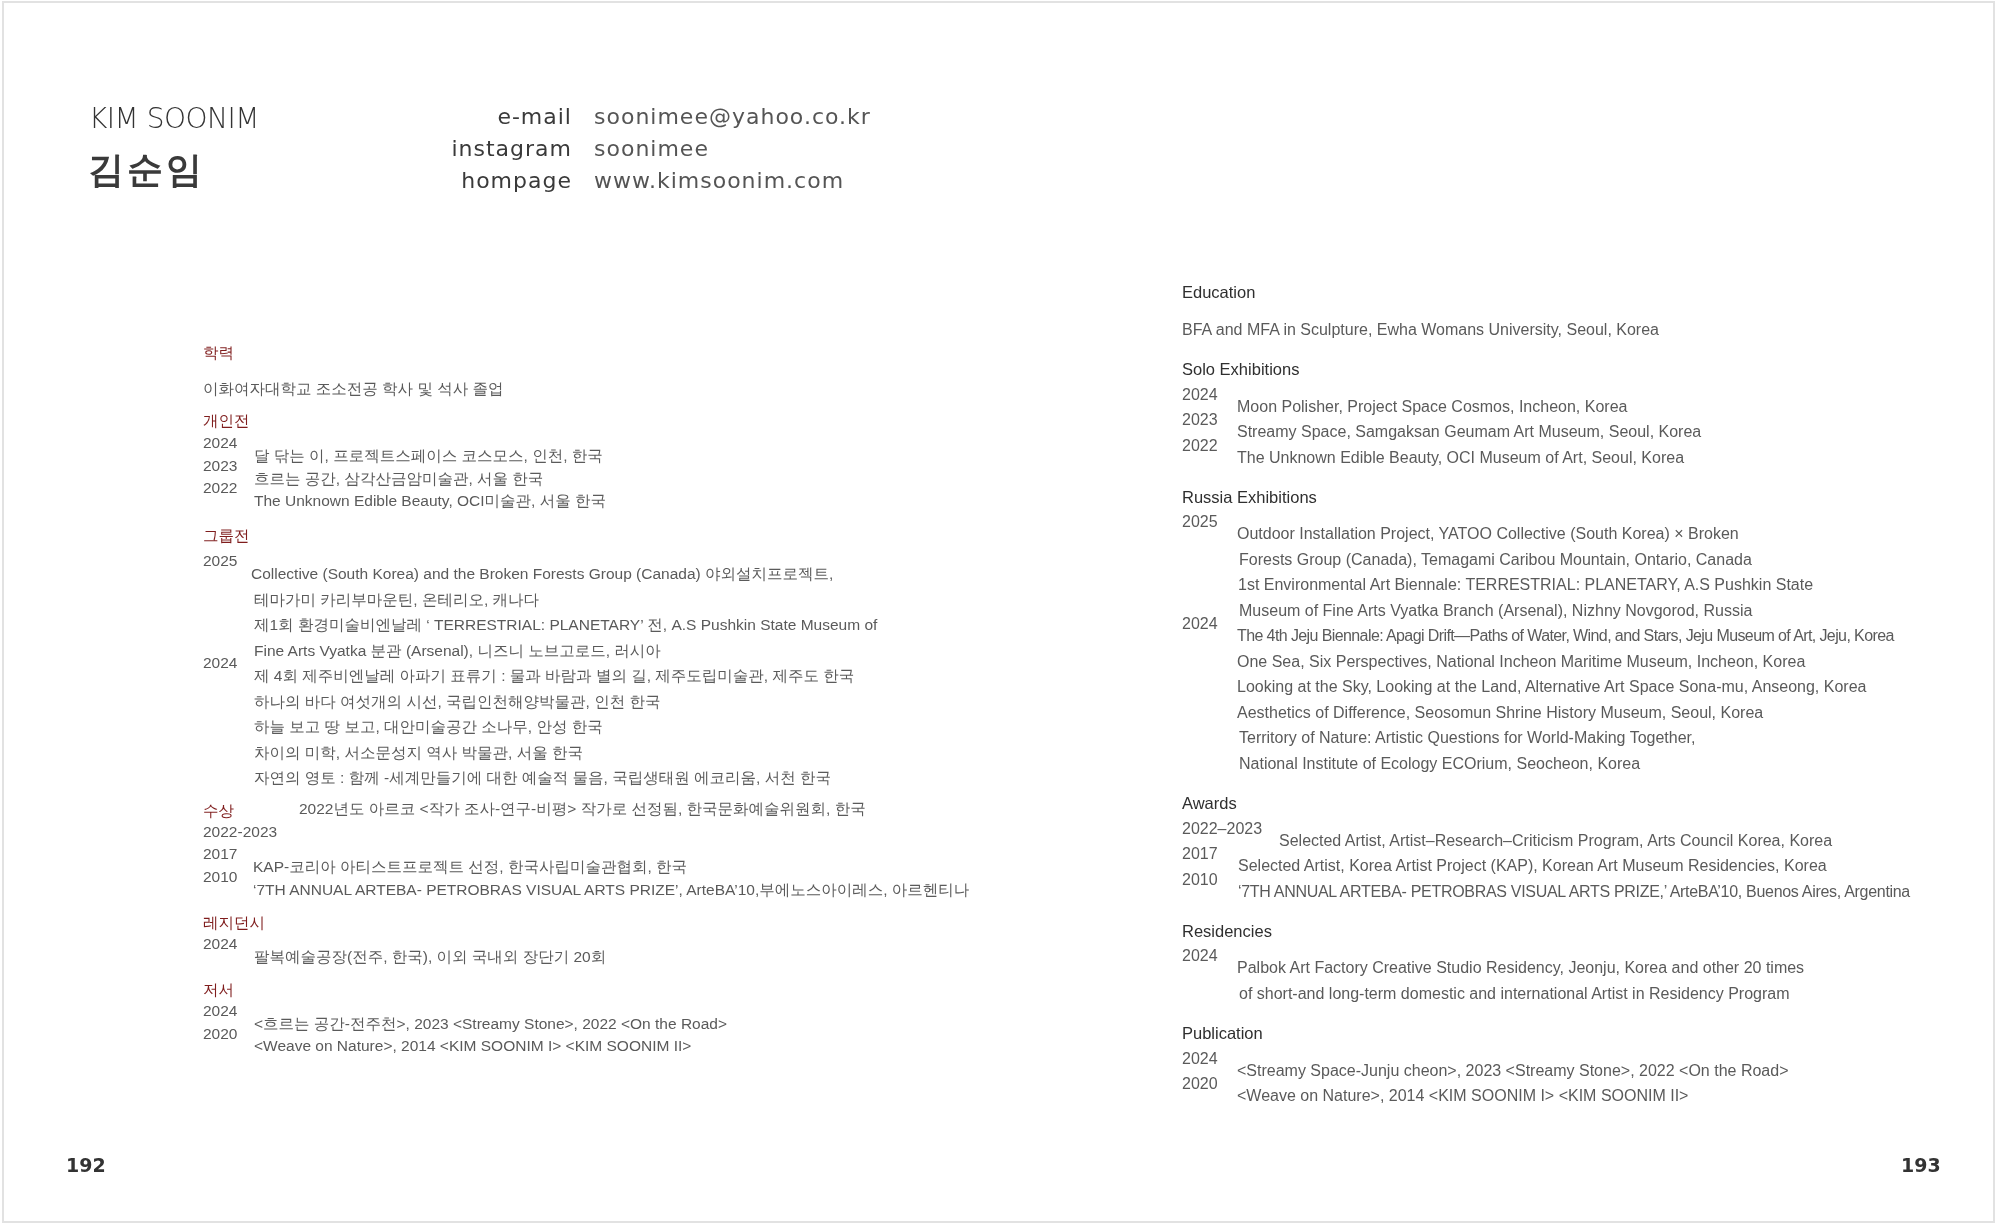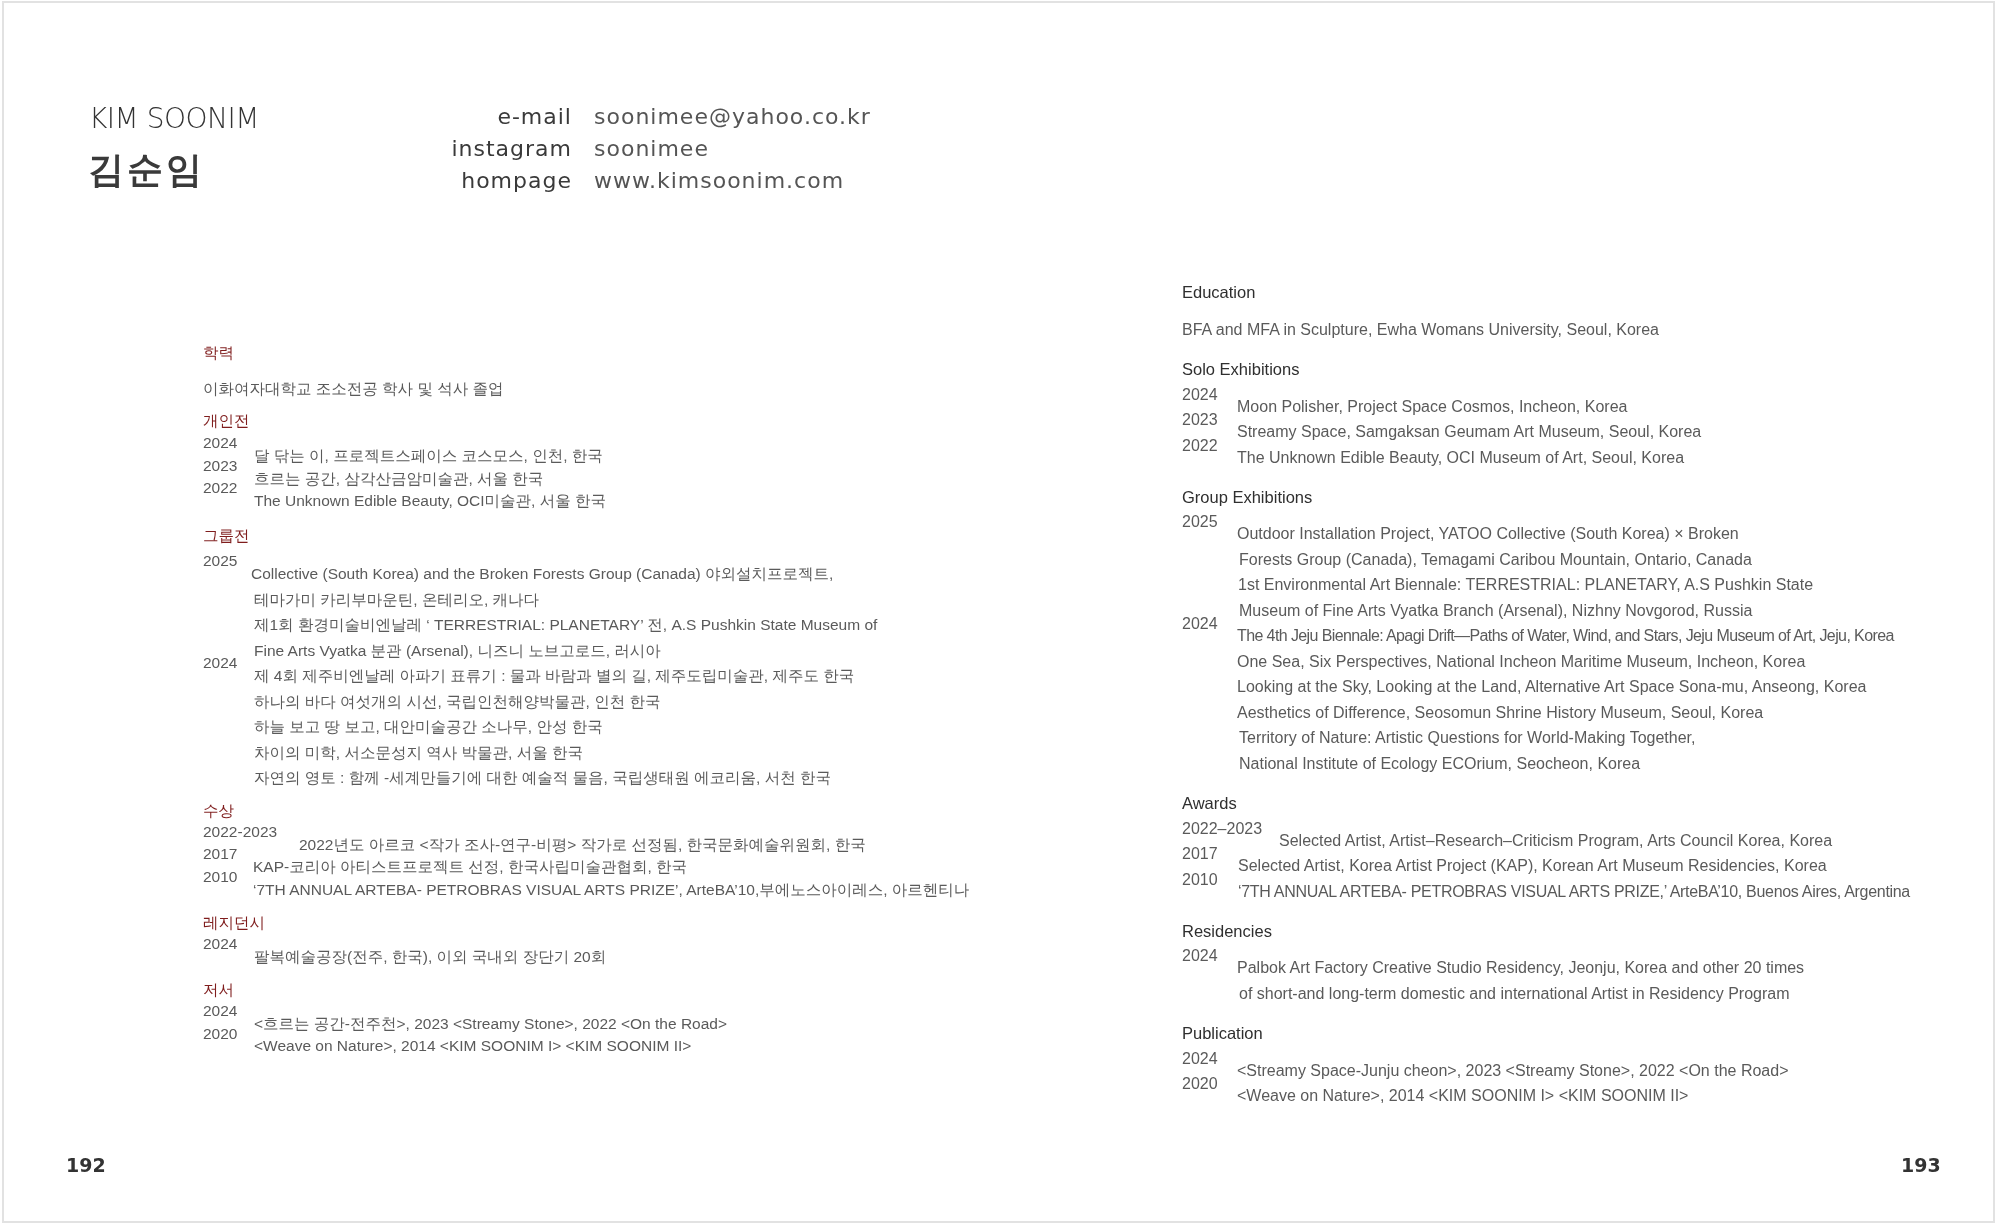--- a/index.html
+++ b/index.html
@@ -98,21 +98,21 @@
   <div class="line" style="left:51px;top:629px">Fine Arts Vyatka 분관 (Arsenal), 니즈니 노브고로드, 러시아</div>
   <div class="year" style="left:0;top:654px">2024</div>
   <div class="line" style="left:51px;top:654px">제 4회 제주비엔날레 아파기 표류기 : 물과 바람과 별의 길, 제주도립미술관, 제주도 한국</div>
   <div class="line" style="left:51px;top:680px">하나의 바다 여섯개의 시선, 국립인천해양박물관, 인천 한국</div>
   <div class="line" style="left:51px;top:705px">하늘 보고 땅 보고, 대안미술공간 소나무, 안성 한국</div>
   <div class="line" style="left:51px;top:731px">차이의 미학, 서소문성지 역사 박물관, 서울 한국</div>
   <div class="line" style="left:51px;top:756px">자연의 영토 : 함께 -세계만들기에 대한 예술적 물음, 국립생태원 에코리움, 서천 한국</div>
 
   <div class="heading" style="top:801px">수상</div>
   <div class="year" style="left:0;top:823px">2022-2023</div>
-  <div class="line" style="left:96px;top:823px">2022년도 아르코 &lt;작가 조사-연구-비평&gt; 작가로 선정됨, 한국문화예술위원회, 한국</div>
+  <div class="line" style="left:96px;top:787px">2022년도 아르코 &lt;작가 조사-연구-비평&gt; 작가로 선정됨, 한국문화예술위원회, 한국</div>
   <div class="year" style="left:0;top:845px">2017</div>
   <div class="line" style="left:50px;top:845px">KAP-코리아 아티스트프로젝트 선정, 한국사립미술관협회, 한국</div>
   <div class="year" style="left:0;top:868px">2010</div>
   <div class="line" style="left:50px;top:868px">‘7TH ANNUAL ARTEBA- PETROBRAS VISUAL ARTS PRIZE’, ArteBA’10,부에노스아이레스, 아르헨티나</div>
 
   <div class="heading" style="top:913px">레지던시</div>
   <div class="year" style="left:0;top:935px">2024</div>
   <div class="line" style="left:51px;top:935px">팔복예술공장(전주, 한국), 이외 국내외 장단기 20회</div>
 
   <div class="heading" style="top:980px">저서</div>
@@ -128,21 +128,21 @@
   <div class="line" style="left:0;top:309px">BFA and MFA in Sculpture, Ewha Womans University, Seoul, Korea</div>
 
   <div class="heading" style="top:360px">Solo Exhibitions</div>
   <div class="year" style="left:0;top:386px">2024</div>
   <div class="line" style="left:55px;top:386px">Moon Polisher, Project Space Cosmos, Incheon, Korea</div>
   <div class="year" style="left:0;top:411px">2023</div>
   <div class="line" style="left:55px;top:411px">Streamy Space, Samgaksan Geumam Art Museum, Seoul, Korea</div>
   <div class="year" style="left:0;top:437px">2022</div>
   <div class="line" style="left:55px;top:437px">The Unknown Edible Beauty, OCI Museum of Art, Seoul, Korea</div>
 
-  <div class="heading" style="top:488px">Group Exhibitions</div>
+  <div class="heading" style="top:488px">Russia Exhibitions</div>
   <div class="year" style="left:0;top:513px">2025</div>
   <div class="line" style="left:55px;top:513px">Outdoor Installation Project, YATOO Collective (South Korea) × Broken</div>
   <div class="line" style="left:57px;top:539px">Forests Group (Canada), Temagami Caribou Mountain, Ontario, Canada</div>
   <div class="line" style="left:56px;top:564px">1st Environmental Art Biennale: TERRESTRIAL: PLANETARY, A.S Pushkin State</div>
   <div class="line" style="left:57px;top:590px">Museum of Fine Arts Vyatka Branch (Arsenal), Nizhny Novgorod, Russia</div>
   <div class="year" style="left:0;top:615px">2024</div>
   <div class="line" style="left:55px;top:615px;letter-spacing:-0.6px">The 4th Jeju Biennale: Apagi Drift—Paths of Water, Wind, and Stars, Jeju Museum of Art, Jeju, Korea</div>
   <div class="line" style="left:55px;top:641px">One Sea, Six Perspectives, National Incheon Maritime Museum, Incheon, Korea</div>
   <div class="line" style="left:55px;top:666px">Looking at the Sky, Looking at the Land, Alternative Art Space Sona-mu, Anseong, Korea</div>
   <div class="line" style="left:55px;top:692px">Aesthetics of Difference, Seosomun Shrine History Museum, Seoul, Korea</div>

